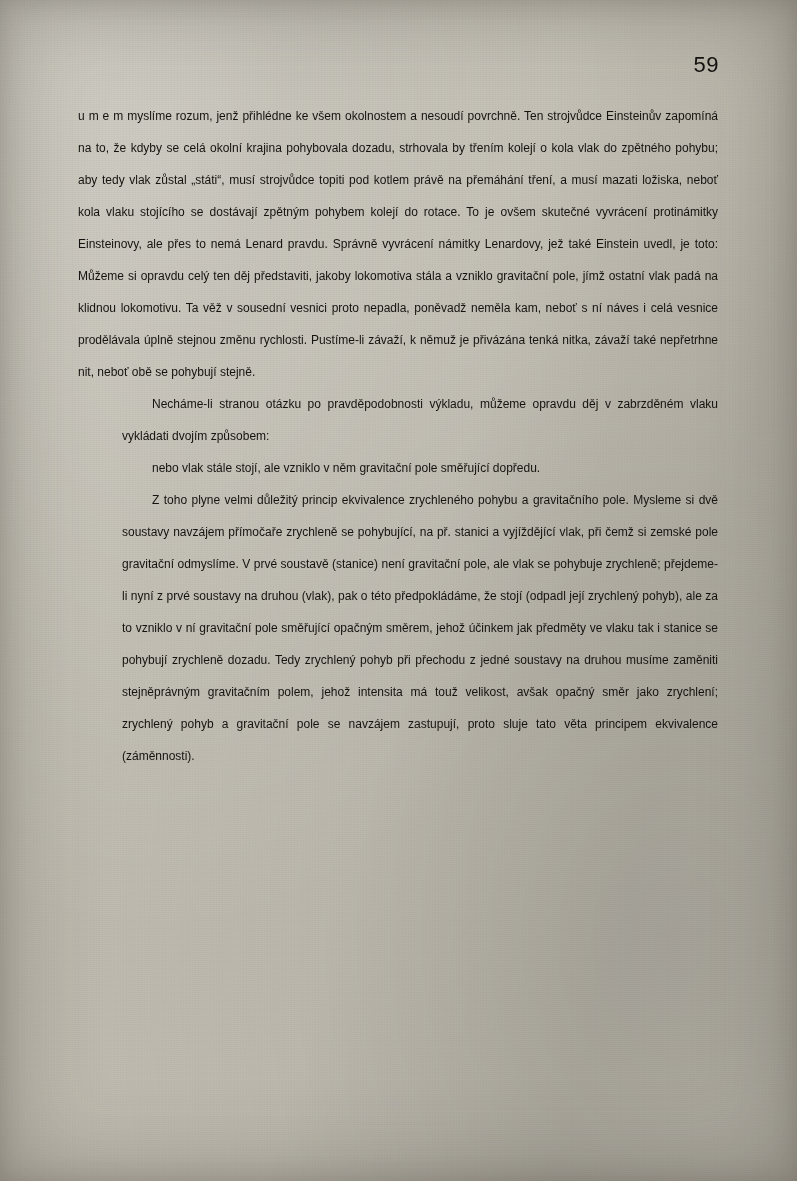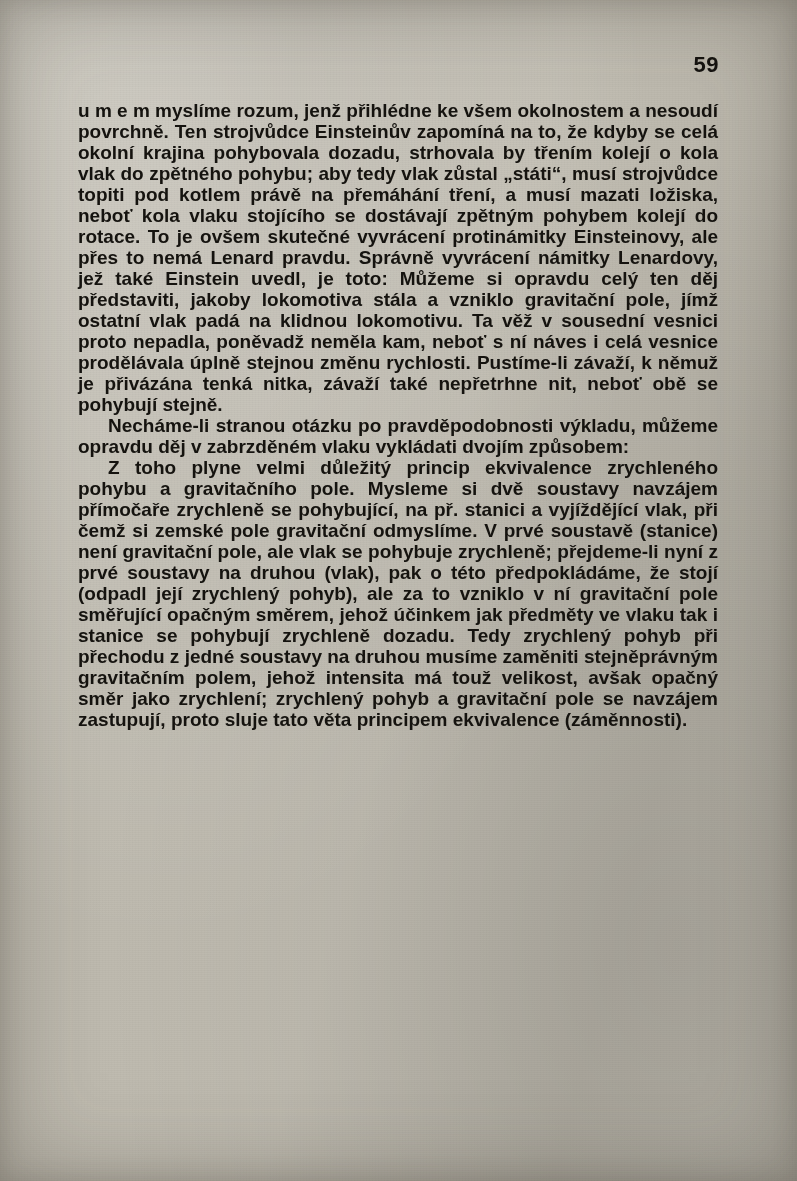--- a/index.html
+++ b/index.html
@@ -15,21 +15,20 @@
   }
   .page {
     position: relative;
     width: 797px;
     height: 1181px;
     background:
       radial-gradient(ellipse at 20% 12%, rgba(255,255,255,0.20), rgba(255,255,255,0) 55%),
       radial-gradient(ellipse at 85% 80%, rgba(0,0,0,0.10), rgba(0,0,0,0) 60%),
       linear-gradient(105deg, #c6c2b7 0%, #bdb9ae 28%, #c2beb3 52%, #b6b2a7 78%, #bcb8ad 100%);
     box-sizing: border-box;
-    font-weight: bold;
   }
   
   .grain {
     position: absolute;
     inset: 0;
     pointer-events: none;
     opacity: 0.30;
     background-image:
       repeating-linear-gradient(0deg, rgba(0,0,0,0.05) 0px, rgba(0,0,0,0.05) 1px, rgba(255,255,255,0.04) 1px, rgba(255,255,255,0.04) 2px),
       repeating-linear-gradient(90deg, rgba(0,0,0,0.035) 0px, rgba(0,0,0,0.035) 1px, rgba(255,255,255,0.03) 1px, rgba(255,255,255,0.03) 3px);
@@ -48,45 +47,47 @@
     font-size: 22px;
     color: #14120f;
     letter-spacing: 0.5px;
   }
   .content {
     position: absolute;
     left: 78px;
     top: 100px;
     width: 640px;
     color: #15130f;
-    font-size: 19px;
-    line-height: 21px;
+    font-size: 12px;
+    line-height: 32px;
     text-align: justify;
     text-justify: inter-word;
     -webkit-font-smoothing: none;
   }
   .para {
     margin: 0;
     text-align: justify;
   }
   .para + .para {
     margin-top: 0;
+    margin-left: 44px;
   }
   .indent {
     text-indent: 30px;
   }
 </style>
 </head>
 <body>
 
 <div class="page">
 
   <div class="page-number">59</div>
 
   <div class="content">
     <p class="para">u m e m myslíme rozum, jenž přihlédne ke všem okolnostem a nesoudí povrchně. Ten strojvůdce Einsteinův zapomíná na to, že kdyby se celá okolní krajina pohybovala dozadu, strhovala by třením kolejí o kola vlak do zpětného pohybu; aby tedy vlak zůstal „státi“, musí strojvůdce topiti pod kotlem právě na přemáhání tření, a musí mazati ložiska, neboť kola vlaku stojícího se dostávají zpětným pohybem kolejí do rotace. To je ovšem skutečné vyvrácení protinámitky Einsteinovy, ale přes to nemá Lenard pravdu. Správně vyvrácení námitky Lenardovy, jež také Einstein uvedl, je toto: Můžeme si opravdu celý ten děj představiti, jakoby lokomotiva stála a vzniklo gravitační pole, jímž ostatní vlak padá na klidnou lokomotivu. Ta věž v sousední vesnici proto nepadla, poněvadž neměla kam, neboť s ní náves i celá vesnice prodělávala úplně stejnou změnu rychlosti. Pustíme-li závaží, k němuž je přivázána tenká nitka, závaží také nepřetrhne nit, neboť obě se pohybují stejně.</p>
     <p class="para indent">Necháme-li stranou otázku po pravděpodobnosti výkladu, můžeme opravdu děj v zabrzděném vlaku vykládati dvojím způsobem:</p>
+    <p class="para indent">nebo vlak stále stojí, ale vzniklo v něm gravitační pole směřující dopředu.</p>
     <p class="para indent">Z toho plyne velmi důležitý princip ekvivalence zrychleného pohybu a gravitačního pole. Mysleme si dvě soustavy navzájem přímočaře zrychleně se pohybující, na př. stanici a vyjíždějící vlak, při čemž si zemské pole gravitační odmyslíme. V prvé soustavě (stanice) není gravitační pole, ale vlak se pohybuje zrychleně; přejdeme-li nyní z prvé soustavy na druhou (vlak), pak o této předpokládáme, že stojí (odpadl její zrychlený pohyb), ale za to vzniklo v ní gravitační pole směřující opačným směrem, jehož účinkem jak předměty ve vlaku tak i stanice se pohybují zrychleně dozadu. Tedy zrychlený pohyb při přechodu z jedné soustavy na druhou musíme zaměniti stejněprávným gravitačním polem, jehož intensita má touž velikost, avšak opačný směr jako zrychlení; zrychlený pohyb a gravitační pole se navzájem zastupují, proto sluje tato věta principem ekvivalence (záměnnosti).</p>
   </div>
 
   <div class="grain"></div>
   <div class="vignette"></div>
 </div>
 
 </body></html>

